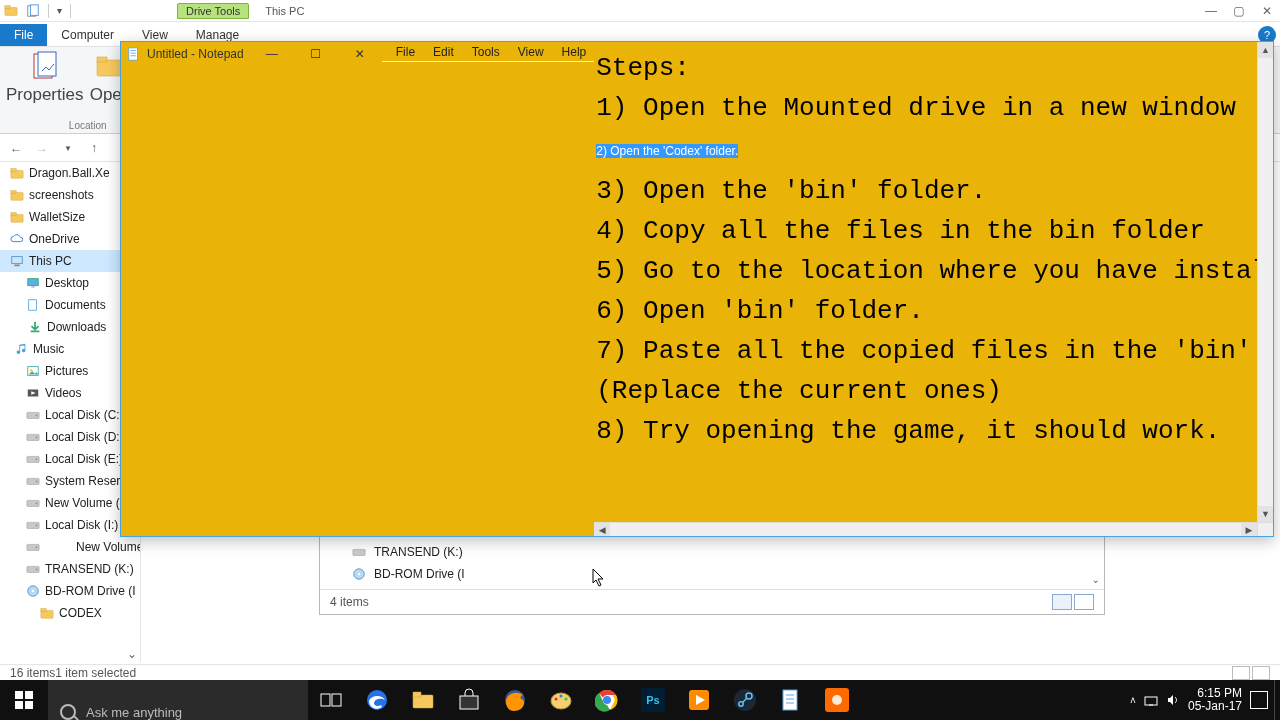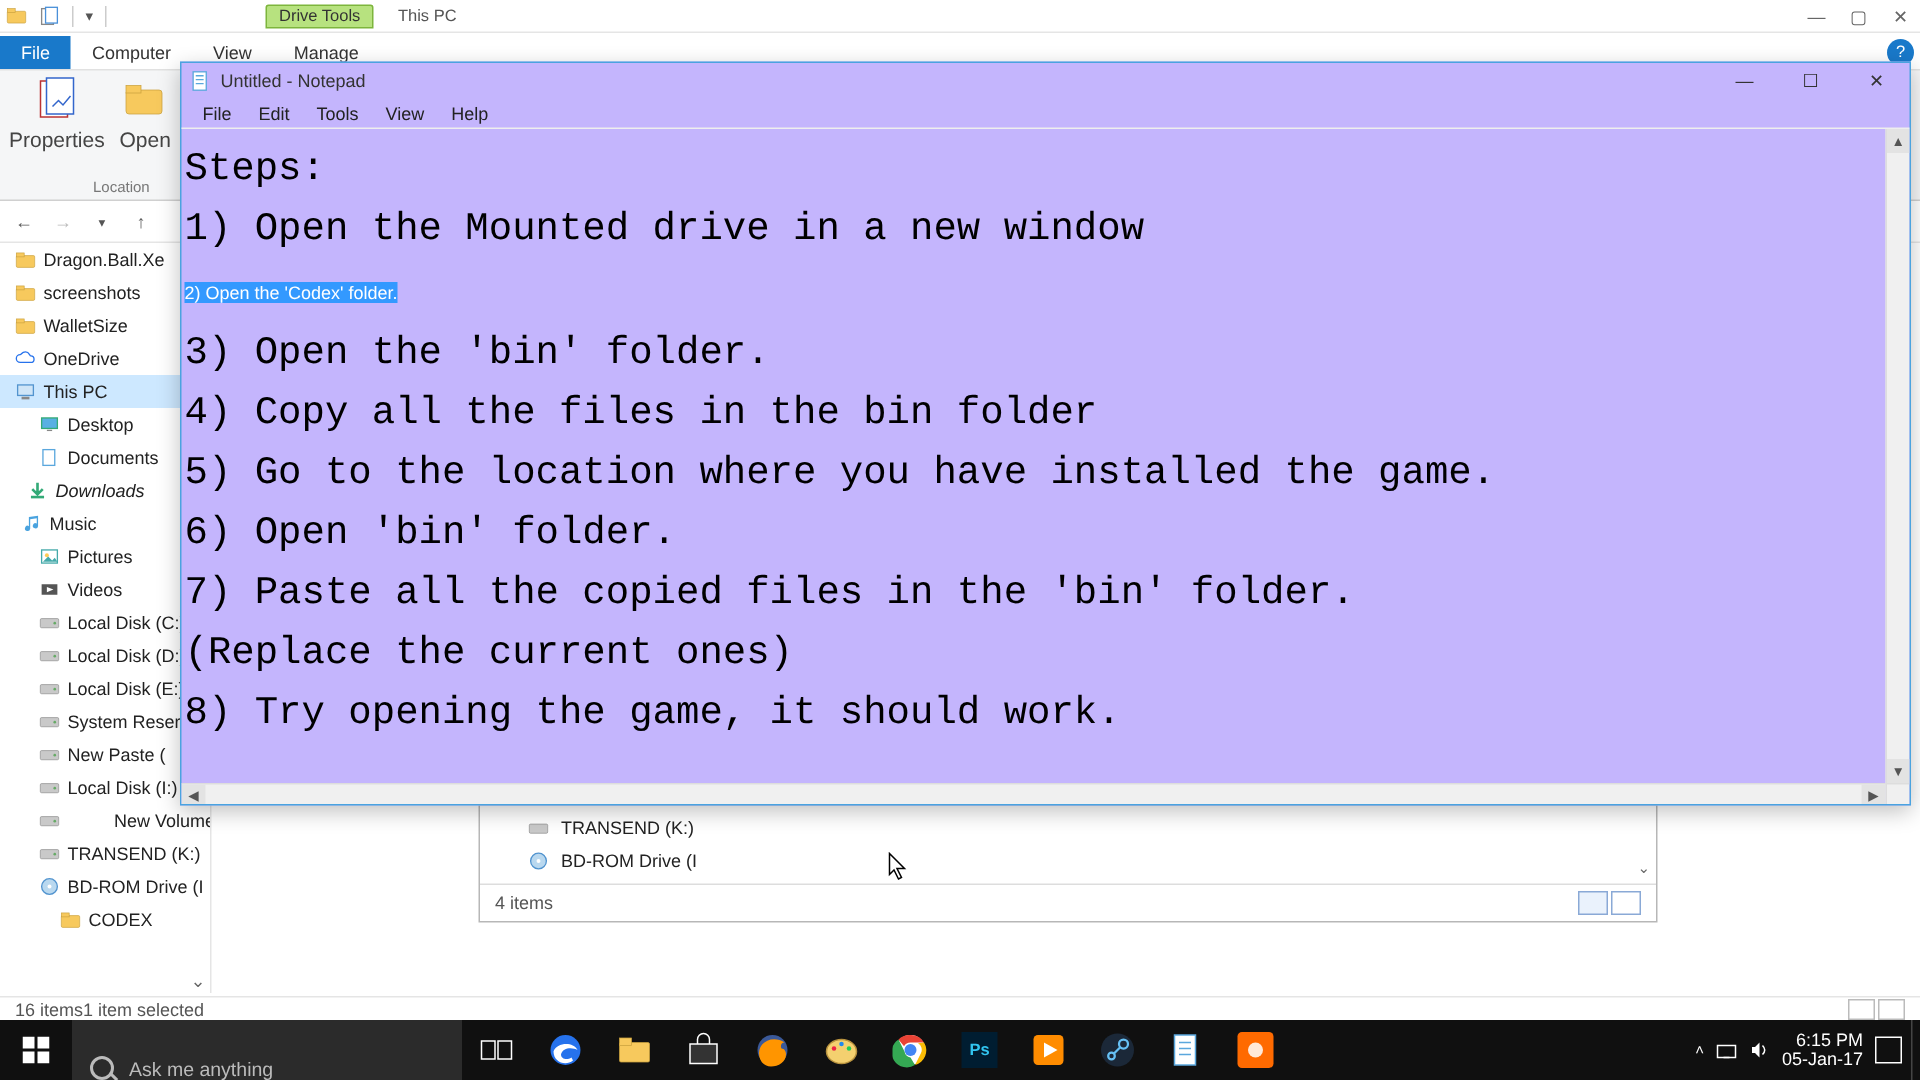--- a/index.html
+++ b/index.html
@@ -17,21 +17,21 @@
   
   .tab-strip{height:24px;background:#fff;display:flex;align-items:flex-end;}
   .file-tab{background:#1979ca;color:#fff;padding:4px 14px;font-size:12px;}
   .plain-tab{padding:4px 14px;font-size:12px;color:#333;}
   .help-q{margin-left:auto;width:18px;height:18px;border-radius:50%;background:#1979ca;color:#fff;display:flex;align-items:center;justify-content:center;font-size:11px;margin-right:4px;position:relative;top:-2px;}
 
   
   .ribbon{height:88px;background:#f5f6f7;border-top:1px solid #e1e1e1;border-bottom:1px solid #d0d0d0;display:flex;padding:4px 6px 0 6px;gap:10px;}
   .rib-btn{display:flex;flex-direction:column;align-items:center;gap:2px;min-width:46px;}
   .rib-ico{width:32px;height:32px;}
-  .rib-lbl{font-size:14px;color:#444;text-align:center;}
+  .rib-lbl{font-size:17px;color:#444;text-align:center;}
   .rib-group-lbl{position:absolute;bottom:2px;font-size:10px;color:#777;}
   .rib-group{position:relative;padding-bottom:14px;display:flex;gap:4px;}
 
   
   .navbar{height:28px;background:#fff;border-bottom:1px solid #e5e5e5;display:flex;align-items:center;padding:0 6px;gap:6px;}
   .nav-arrow{width:20px;height:20px;display:flex;align-items:center;justify-content:center;color:#555;}
 
   
   .body-area{position:absolute;top:162px;bottom:58px;left:0;right:0;display:flex;}
   .tree{width:141px;background:#fff;border-right:1px solid #e5e5e5;overflow:hidden;font-size:12px;}
@@ -52,21 +52,21 @@
   .inner-list{padding:4px;}
   .inner-row{display:flex;align-items:center;gap:8px;height:22px;padding-left:28px;font-size:12px;color:#222;}
   .inner-row .dico{width:14px;height:14px;}
   .dropdown-caret{position:absolute;right:4px;bottom:4px;font-size:10px;color:#666;}
   .inner-status{height:24px;border-top:1px solid #ddd;display:flex;align-items:center;padding:12px 10px;font-size:11px;color:#555;}
   .inner-status .viewbtns{margin-left:auto;display:flex;gap:2px;}
   .vbtn{width:20px;height:16px;border:1px solid #8aa9d6;background:#eaf2fc;}
   .vbtn.alt{background:#fff;}
 
   
-  .notepad{position:absolute;left:120px;top:41px;width:1154px;height:496px;border:1px solid #4aa3df;background:#c4b5fd;box-shadow:0 4px 14px rgba(0,0,0,.25);display:flex;flex-direction:column;z-index:50;}
+  .notepad{position:absolute;left:120px;top:41px;width:1154px;height:496px;border:1px solid #4aa3df;background:#eab308;box-shadow:0 4px 14px rgba(0,0,0,.25);display:flex;flex-direction:row;z-index:50;}
   .np-title{height:24px;display:flex;align-items:center;padding-left:6px;gap:6px;}
   .np-title .ico{width:14px;height:14px;}
   .np-title-txt{font-size:12px;color:#333;}
   .np-ctl{margin-left:auto;display:flex;}
   .np-ctl div{width:44px;height:24px;display:flex;align-items:center;justify-content:center;color:#333;}
   .np-menu{height:20px;display:flex;align-items:center;padding-left:6px;gap:2px;border-bottom:1px solid #eee;}
   .np-menu span{padding:2px 8px;font-size:12px;color:#222;}
   .np-body{flex:1;position:relative;overflow:hidden;}
   .np-text{position:absolute;inset:0;padding:6px 2px 2px 2px;font-family:Consolas,"Courier New",monospace;font-size:26px;line-height:40px;color:#000;white-space:pre;}
   .np-text .hl{background:#3399ff;color:#fff;}
@@ -212,21 +212,21 @@
           <rect x="6" y="12" width="4" height="1" fill="#888"></rect>
         </svg>
         <span>Desktop</span>
       </div>
       <div class="tree-item" style="padding-left: 26px;">
         <svg class="ico" viewBox="0 0 16 16">
           <rect x="3" y="2" width="9" height="12" fill="#fff" stroke="#5aa7dd"></rect>
         </svg>
         <span>Documents</span>
       </div>
-      <div class="tree-item" style="padding-left: 18px; font-style: italic;">
+      <div class="tree-item" style="padding-left: 28px;">
         <svg class="ico" viewBox="0 0 16 16">
           <path d="M8 2v8M4 7l4 4 4-4" stroke="#3a7" fill="none" stroke-width="2"></path>
           <line x1="3" y1="13" x2="13" y2="13" stroke="#3a7" stroke-width="2"></line>
         </svg>
         <span>Downloads</span>
       </div>
       <div class="tree-item" style="padding-left: 14px;">
         <svg class="ico" viewBox="0 0 16 16">
           <path d="M6 3l7-1v8a2 2 0 11-1-2V4l-5 .7V12a2 2 0 11-1-2z" fill="#4aa3df"></path>
         </svg>
@@ -273,21 +273,21 @@
           <rect class="drivesvg" x="1" y="5" width="14" height="7" rx="1"></rect>
           <circle cx="12" cy="8.5" r="1" fill="#6a6"></circle>
         </svg>
         <span>System Reserv</span>
       </div>
       <div class="tree-item" style="padding-left: 26px;">
         <svg class="ico" viewBox="0 0 16 16">
           <rect class="drivesvg" x="1" y="5" width="14" height="7" rx="1"></rect>
           <circle cx="12" cy="8.5" r="1" fill="#6a6"></circle>
         </svg>
-        <span>New Paste (</span>
+        <span>New Volume (</span>
       </div>
       <div class="tree-item" style="padding-left: 26px;">
         <svg class="ico" viewBox="0 0 16 16">
           <rect class="drivesvg" x="1" y="5" width="14" height="7" rx="1"></rect>
           <circle cx="12" cy="8.5" r="1" fill="#6a6"></circle>
         </svg>
         <span>Local Disk (I:)</span>
       </div>
       <div class="tree-item" style="padding-left: 26px; gap: 36px;">
         <svg class="ico" viewBox="0 0 16 16">

